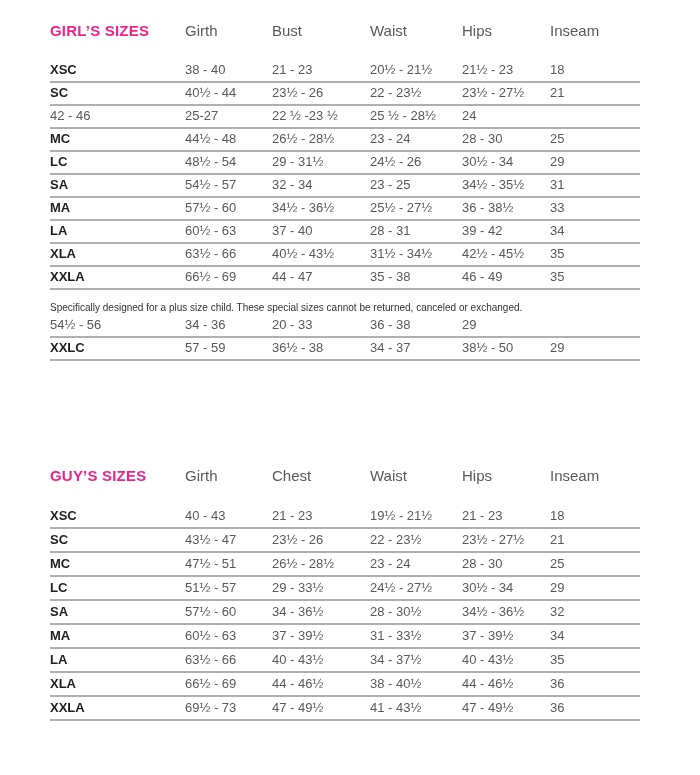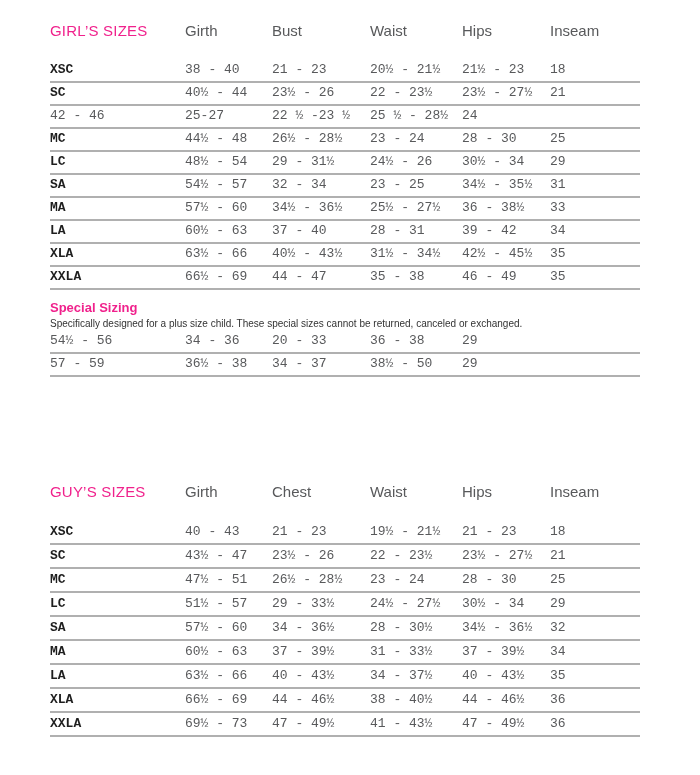--- a/index.html
+++ b/index.html
@@ -26,33 +26,32 @@
     display: grid;
     grid-template-columns: 135px 87px 98px 92px 88px 1fr;
   }
   .head-row {
     height: 17px;
     line-height: 17px;
     margin-bottom: 21px;
   }
   .section-title {
     color: var(--pink);
-    font-weight: normal;
+    font-weight: bold;
     font-size: 15px;
     letter-spacing: 0.2px;
   }
   .col-head {
     color: var(--gray-text);
     font-size: 15px;
   }
   .row {
     height: 23px;
     line-height: 20px;
     border-bottom: 2px solid var(--line);
-    font-family: Liberation Mono, monospace;
   }
   .guys .row { height: 24px; line-height: 21px; }
   .cell {
     color: var(--gray-text);
     font-size: 13px;
     white-space: nowrap;
   }
   .cell.size {
     color: var(--dark-text);
     font-weight: bold;
@@ -182,33 +181,33 @@
           <div class="cell size">XXLA</div>
           <div class="cell">66½ - 69</div>
           <div class="cell">44 - 47</div>
           <div class="cell">35 - 38</div>
           <div class="cell">46 - 49</div>
           <div class="cell">35</div>
         </div>
       </div>
 
     <div class="special">
-      <div class="special-title">Special Sizing</div>
       <div class="special-desc">Specifically designed for a plus size child. These special sizes cannot be returned, canceled or exchanged.</div>
       <div>
 
           <div class="grid row">
             <div class="cell">54½ - 56</div>
             <div class="cell">34 - 36</div>
             <div class="cell">20 - 33</div>
             <div class="cell">36 - 38</div>
             <div class="cell">29</div>
           </div>
 
           <div class="grid row">
+            <div class="cell size">XXLC</div>
             <div class="cell">57 - 59</div>
             <div class="cell">36½ - 38</div>
             <div class="cell">34 - 37</div>
             <div class="cell">38½ - 50</div>
             <div class="cell">29</div>
           </div>
         </div>
     </div>
   </section>
 

